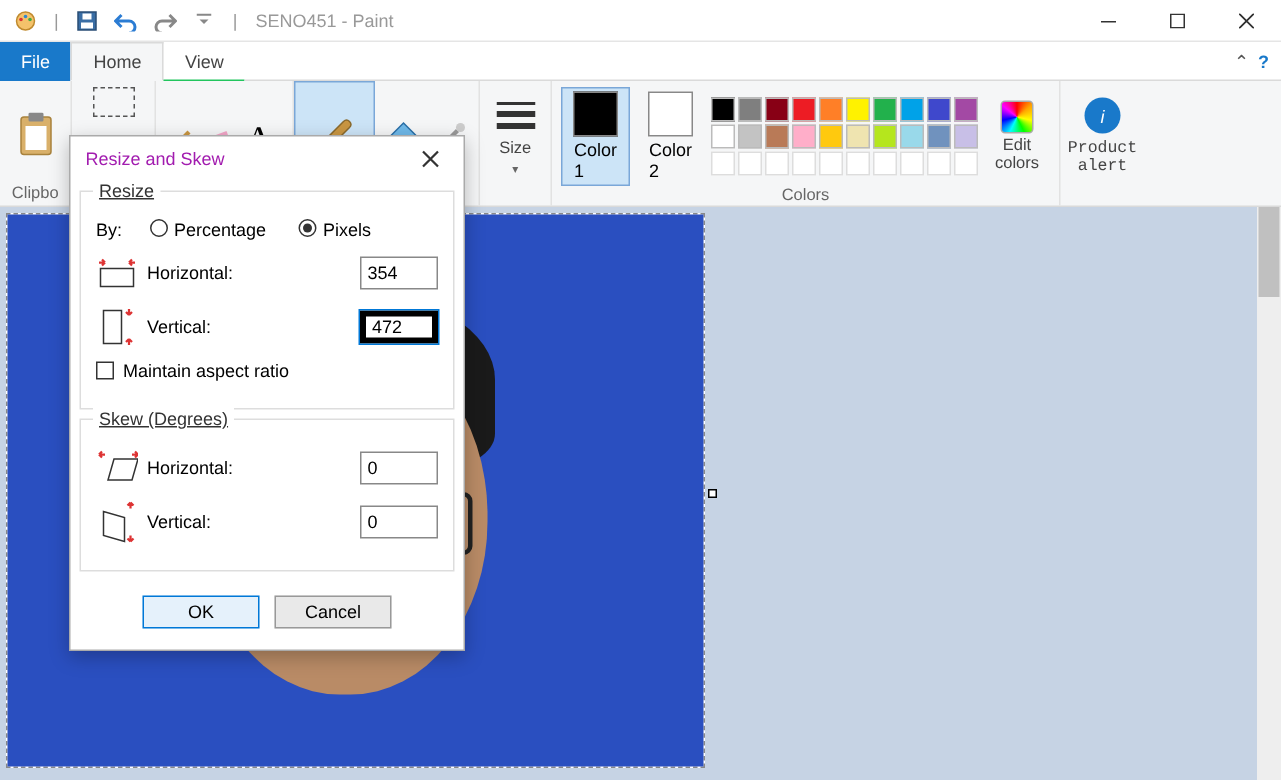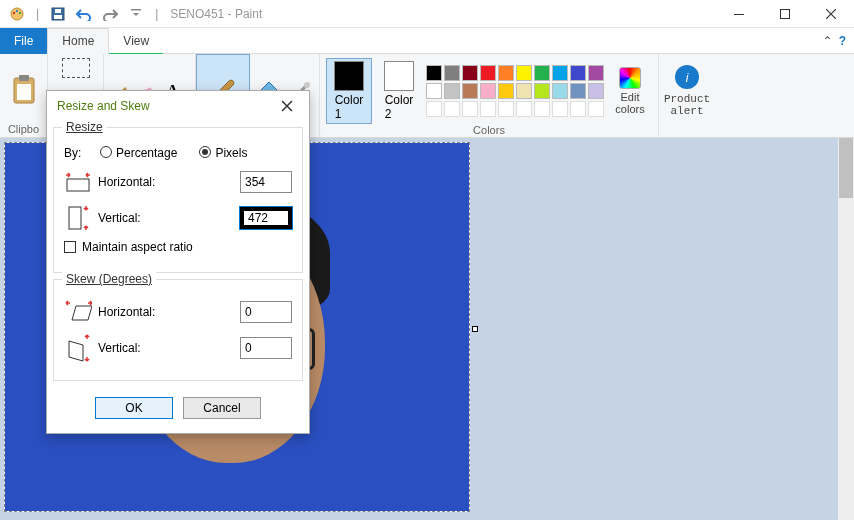--- a/index.html
+++ b/index.html
@@ -53,21 +53,21 @@
 .glasses { position:absolute; top:165px; left:35px; width:170px; height:50px; }
 .lens { width:68px; height:42px; border:3px solid #222; border-radius:6px; position:absolute; background:rgba(255,255,255,0.05); }
 .lens.l { left:0; } .lens.r { right:0; }
 .bridge { position:absolute; top:14px; left:68px; width:34px; height:3px; background:#222; }
 .scroll-v { position:absolute; right:0; top:0; bottom:0; width:16px; background:#eee; }
 .scroll-thumb { position:absolute; top:0; left:1px; right:1px; height:60px; background:#c0c0c0; }
 .handle { position:absolute; width:6px; height:6px; background:#fff; border:1px solid #000; }
 
 
 .dialog { position:absolute; left:46px; top:90px; width:264px; background:#fff; border:1px solid #aaa; box-shadow:0 4px 12px rgba(0,0,0,0.25); }
-.dlg-title { height:30px; display:flex; align-items:center; padding:0 10px; font-size:12px; color:#4d7c0f; }
+.dlg-title { height:30px; display:flex; align-items:center; padding:0 10px; font-size:12px; color:#a21caf; }
 .dlg-close { margin-left:auto; width:24px; height:24px; display:flex; align-items:center; justify-content:center; cursor:pointer; }
 .fieldset { border:1px solid #ddd; margin:6px; padding:10px; position:relative; }
 .fieldset > .legend { position:absolute; top:-8px; left:8px; background:#fff; padding:0 4px; color:#333; font-size:12px;text-decoration:underline; }
 .row { display:flex; align-items:center; margin:8px 0; gap:6px; }
 .row .rlabel { flex:1; }
 .row input[type=text] { width:52px; height:22px; border:1px solid #888; padding:0 4px; }
 .row input.focused { border:4px solid #000000; outline:1px solid #0078d7; }
 .radio { display:flex; align-items:flex-start; gap:4px; margin-right:16px; }
 .radiodot { width:12px; height:12px; border:1px solid #333; border-radius:50%; display:flex; align-items:center; justify-content:center; }
 .radiodot .fill { width:6px; height:6px; background:#333; border-radius:50%; }
@@ -207,20 +207,33 @@
       <div class="smallbtn" style="width:26px;height:26px;">
           <svg width="22" height="22">
             <path d="M3 18 L14 7" stroke="#999" stroke-width="3"></path>
             <circle cx="16" cy="5" r="3" fill="#ccc"></circle>
           </svg>
         </div>
     </div>
     <div class="group-label">&nbsp;</div>
   </div>
 
+  <div class="group" style="width:48px;">
+    <div class="bigbtn">
+      <div class="bicon">
+          <svg width="26" height="18">
+            <rect x="0" y="0" width="26" height="2" fill="#333"></rect>
+            <rect x="0" y="6" width="26" height="4" fill="#333"></rect>
+            <rect x="0" y="14" width="26" height="5" fill="#333"></rect>
+          </svg>
+        </div>
+      <div class="blabel">Size</div>
+      <div style="font-size:8px;color:#666;">▾</div>
+    </div>
+  </div>
 
   <div class="group" style="flex:0 0 auto;">
     <div class="group-content">
       <div class="color-box selected">
         <div class="color-preview" style="background:#000;"></div>
         <div class="blabel" style="white-space:pre;">Color
 1</div>
       </div>
       <div class="color-box">
         <div class="color-preview" style="background:#fff;"></div>

